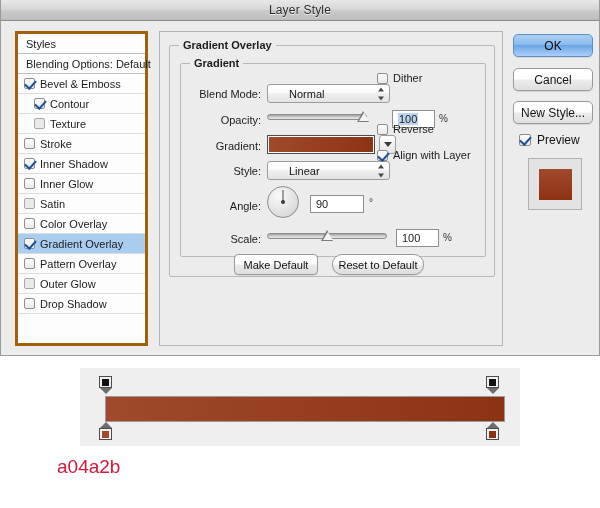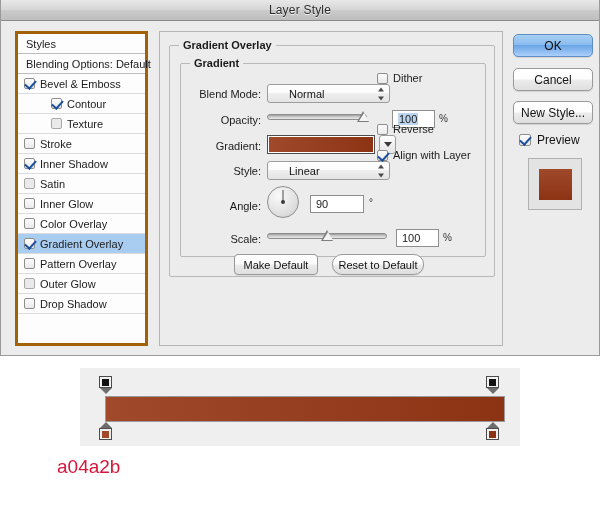--- a/index.html
+++ b/index.html
@@ -37,21 +37,21 @@
     border: 3px solid #a16207;
   }
   .sl-row {
     height: 20px; display: flex; align-items: center;
     padding-left: 6px; font-size: 11px; color: #1b1b1b;
     border-bottom: 1px solid #dcdcdc;
     white-space: nowrap;
   }
   .sl-row.head { border-bottom: 1px solid #bdbdbd; }
   .sl-row.sel { background: #a8cdf0; }
-  .sl-row.indent { padding-left: 33px; }
+  .sl-row.indent { padding-left: 16px; }
   .sl-row.nocb { padding-left: 8px; }
 
   .cb {
     width: 11px; height: 11px; min-width: 11px;
     border: 1px solid #8d8d8d; border-radius: 2px;
     background: linear-gradient(to bottom,#fdfdfd,#e9e9e9);
     margin-right: 5px; position: relative;
     display: inline-block;
   }
   .cb.on::after {
@@ -286,26 +286,26 @@
         </div>
         <div class="sl-row">
           <span class="cb"></span>
           <span>Stroke</span>
         </div>
         <div class="sl-row">
           <span class="cb on"></span>
           <span>Inner Shadow</span>
         </div>
         <div class="sl-row">
+          <span class="cb"></span>
+          <span>Inner Glow</span>
+        </div>
+        <div class="sl-row">
           <span class="cb dim"></span>
           <span>Satin</span>
-        </div>
-        <div class="sl-row">
-          <span class="cb"></span>
-          <span>Inner Glow</span>
         </div>
         <div class="sl-row">
           <span class="cb"></span>
           <span>Color Overlay</span>
         </div>
         <div class="sl-row sel">
           <span class="cb on"></span>
           <span>Gradient Overlay</span>
         </div>
         <div class="sl-row">

